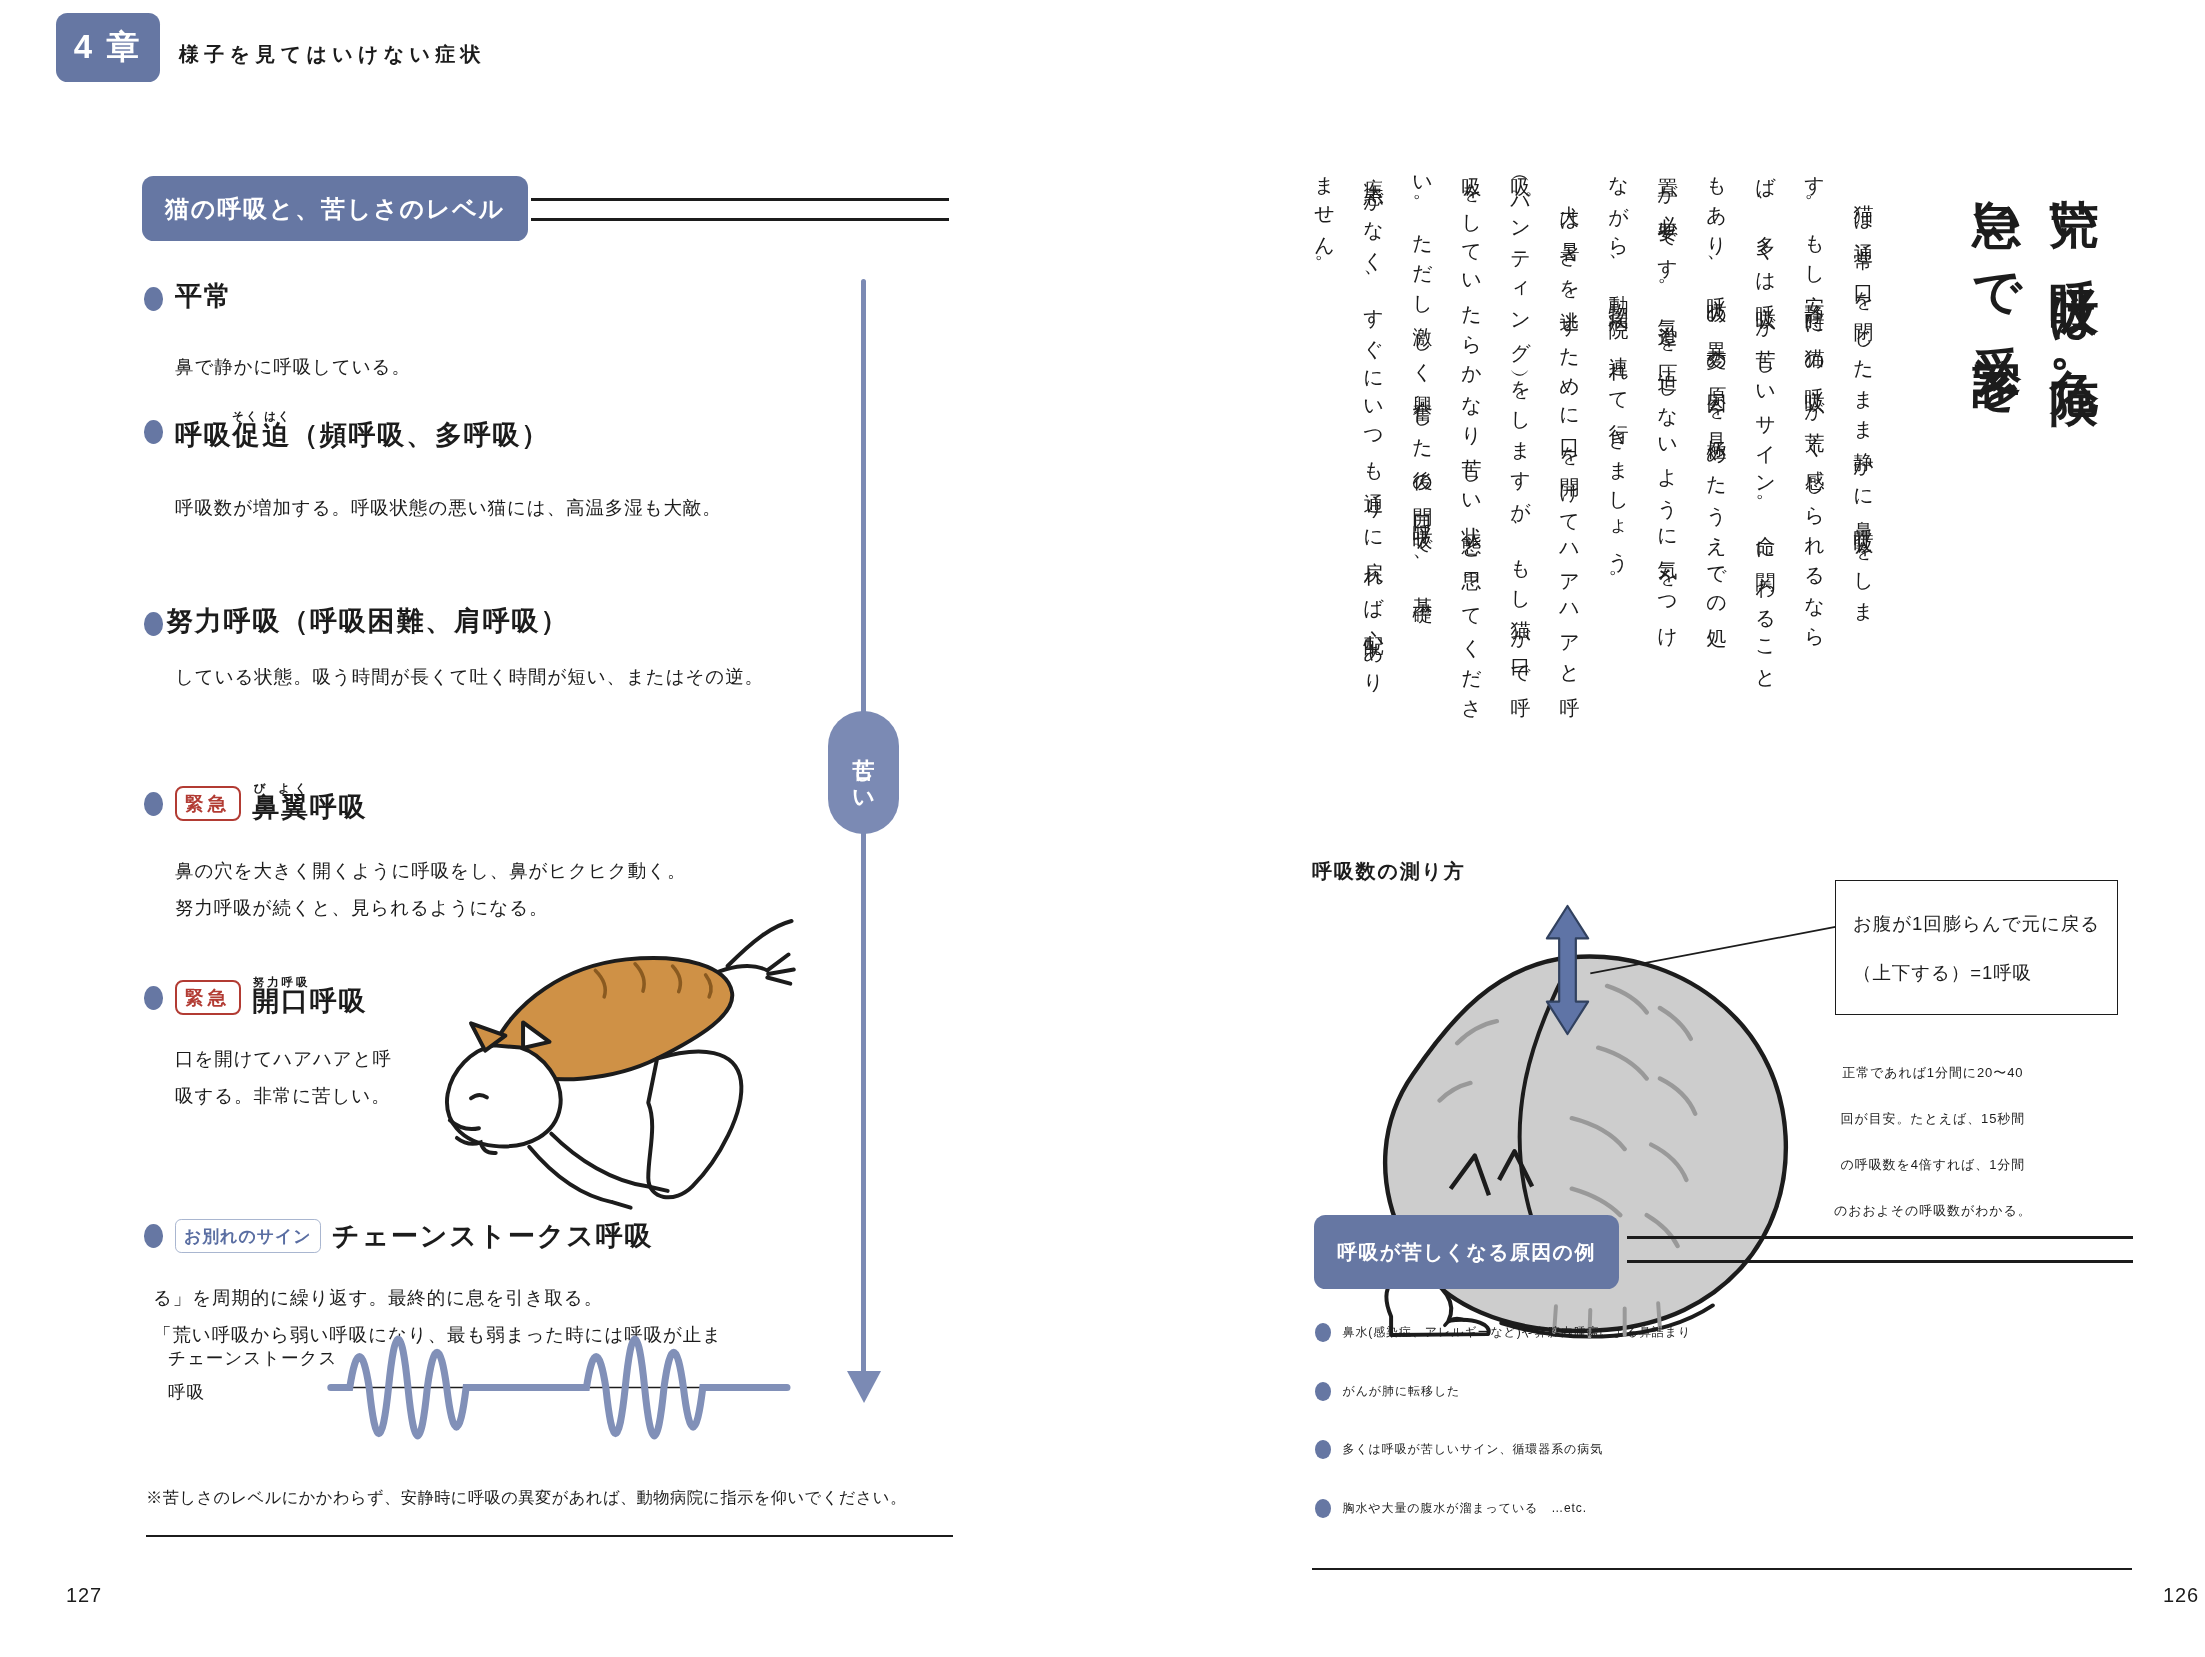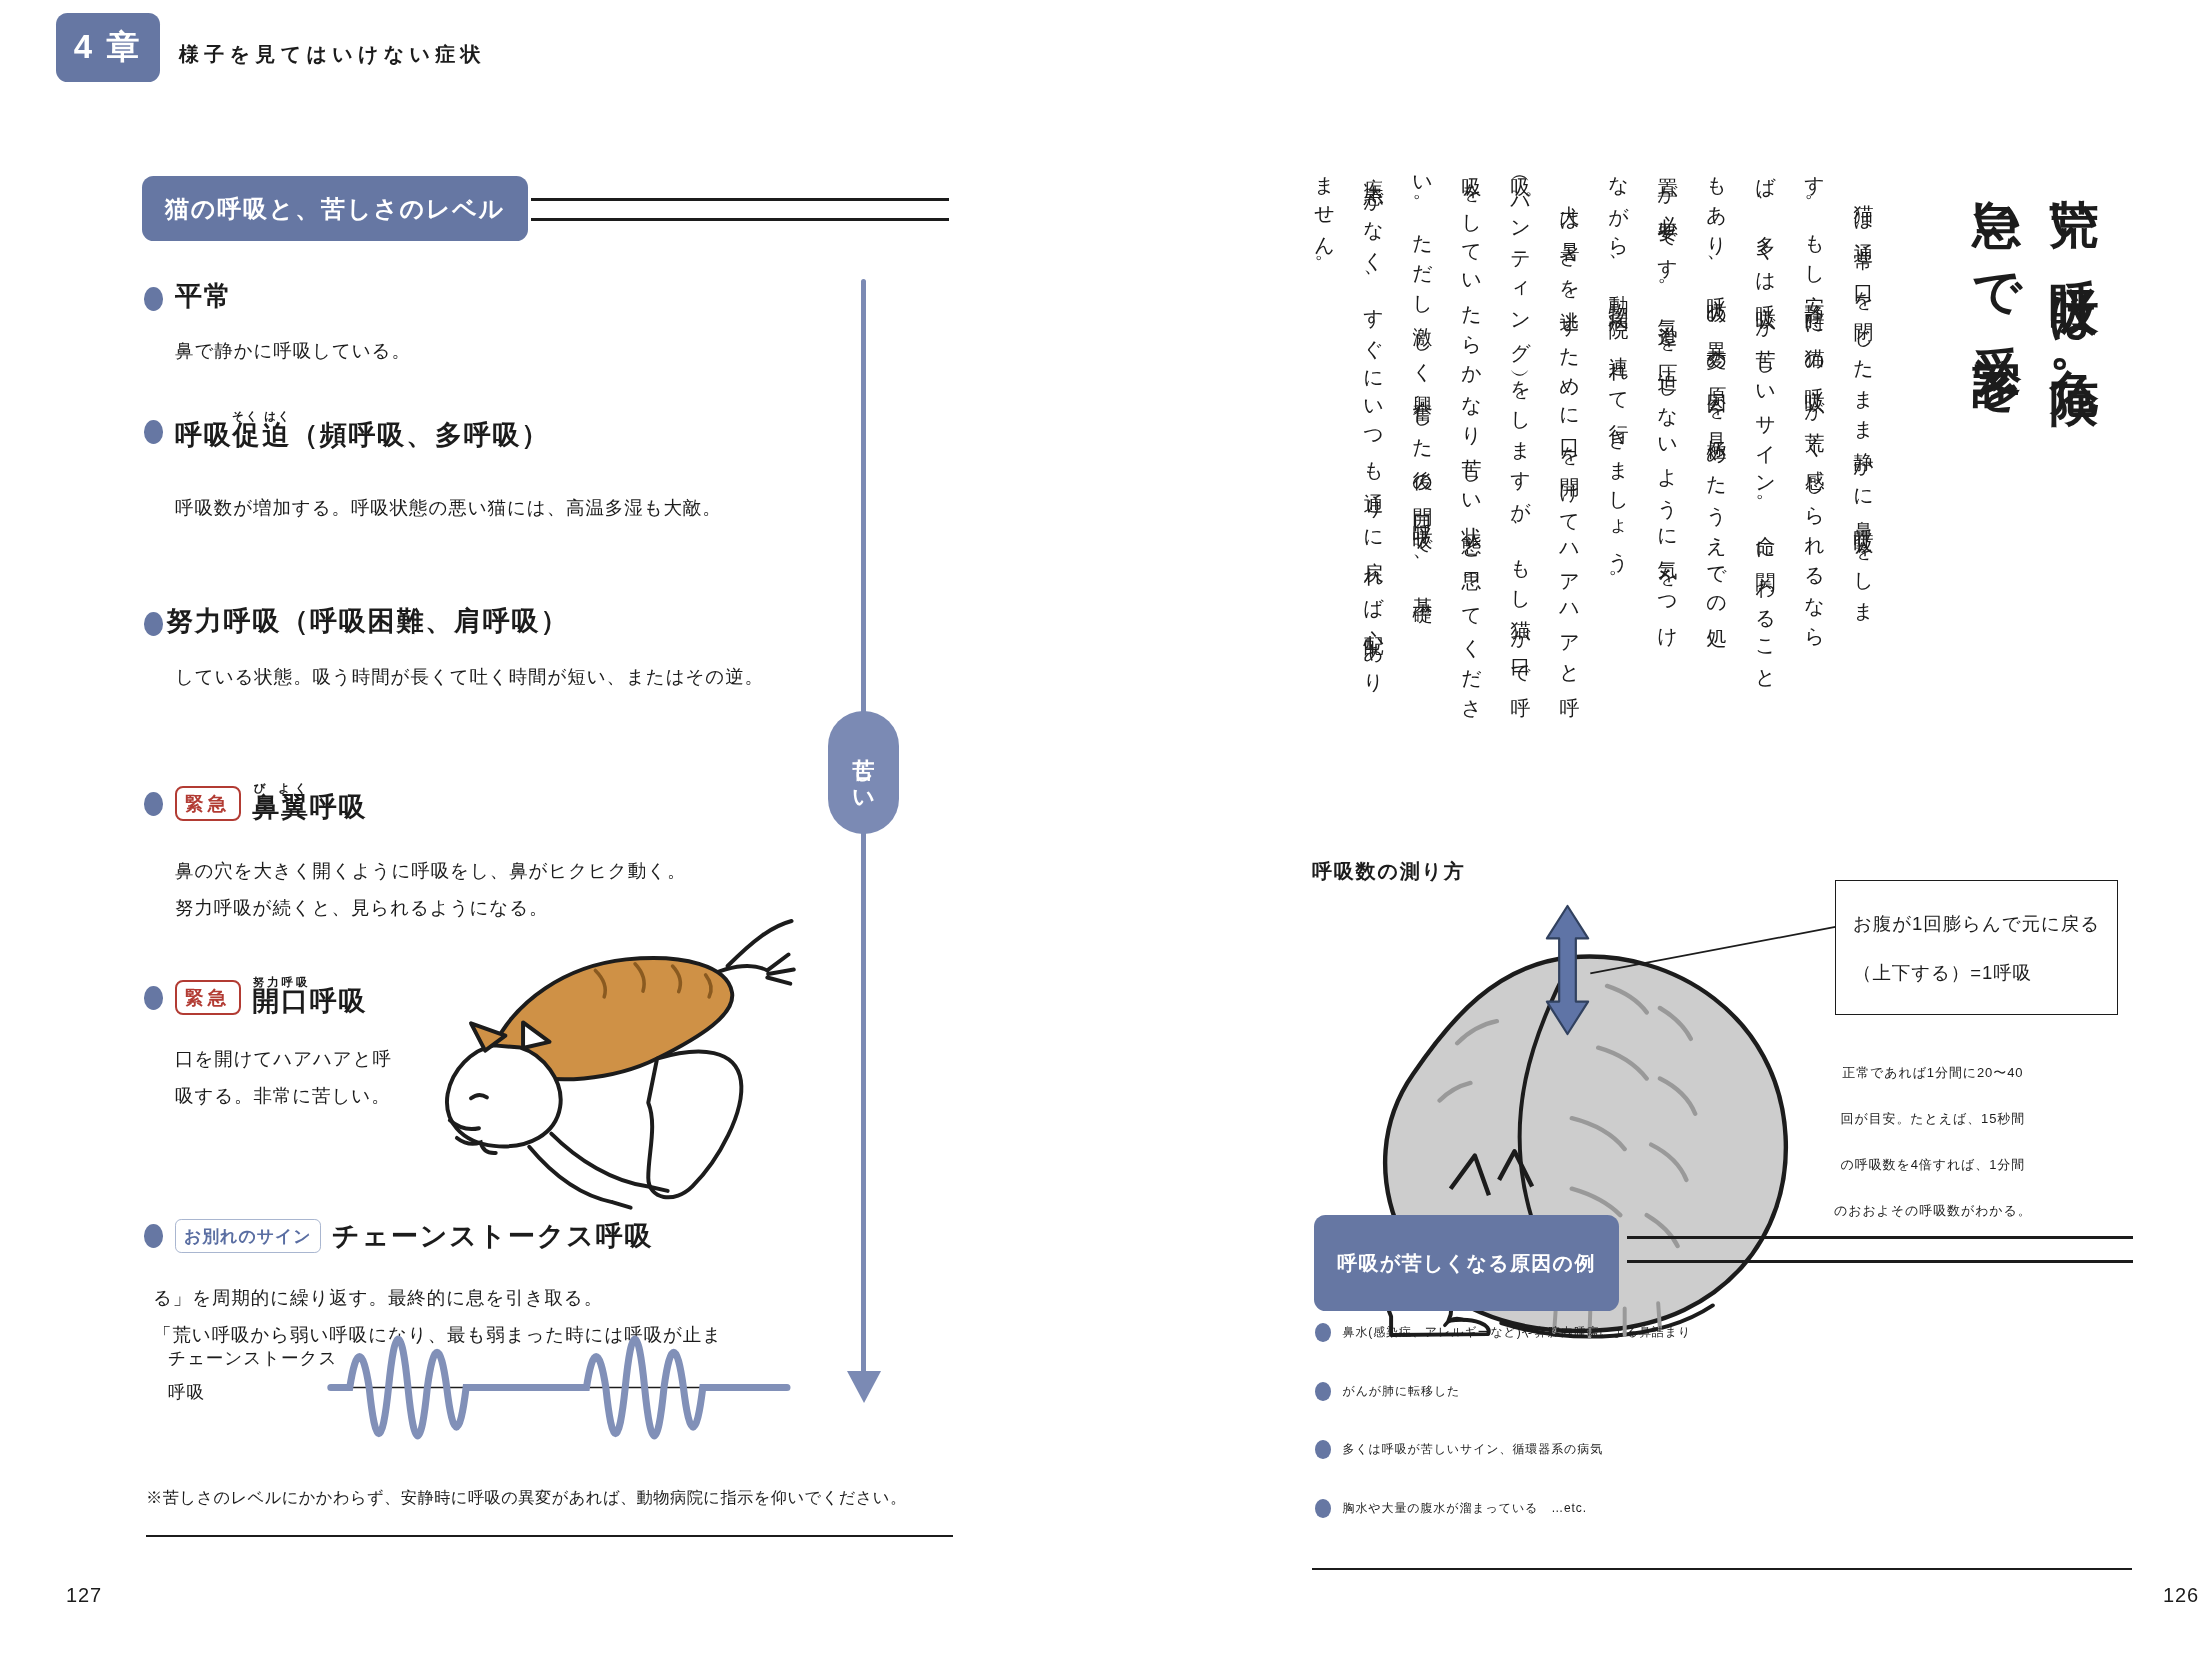--- a/index.html
+++ b/index.html
@@ -63,21 +63,21 @@
   <div class="abs" style="left:179px;top:41px;font-size:20px;font-weight:bold;letter-spacing:5.3px;white-space:nowrap;">様子を見てはいけない症状</div>
 
   <div>
 
     <div class="abs badge-blue" style="left:142px;top:176px;width:386px;height:65px;font-size:24px;letter-spacing:1.8px;">猫の呼吸と、苦しさのレベル</div>
     <div class="dline" style="left:531px;top:198px;width:418px;"></div>
     <div class="dline" style="left:531px;top:218px;width:418px;"></div>
 
     <div class="bullet" style="left:144px;top:287px;width:19.4px;height:24px;"></div>
     <div class="abs item-title" style="left:175px;top:278px;">平常</div>
-    <div class="abs item-body" style="left:175px;top:332px;">
+    <div class="abs item-body" style="left:175px;top:348px;">
       <div>鼻で静かに呼吸している。</div>
     </div>
 
     <div class="heading-row" style="left:144px;top:410px;">
       <span class="bullet" style="position:static;display:inline-block;width:19.4px;height:24px;"></span>
       <span class="item-title">
         <span>呼吸</span><ruby><span>促迫</span><rt>そく はく</rt></ruby><span>（頻呼吸、多呼吸）</span>
       </span>
     </div>
     <div class="abs item-body" style="left:175px;top:489px;">
@@ -234,21 +234,21 @@
       <div>（上下する）=1呼吸</div>
     </div>
 
     <div class="note-par" style="left:1834px;top:1050px;">
       <div>正常であれば1分間に20〜40</div>
       <div>回が目安。たとえば、15秒間</div>
       <div>の呼吸数を4倍すれば、1分間</div>
       <div>のおおよその呼吸数がわかる。</div>
     </div>
 
-    <div class="abs badge-blue" style="left:1314px;top:1215px;width:305px;height:96px;font-size:20px;letter-spacing:1.3px;">呼吸が苦しくなる原因の例</div>
+    <div class="abs badge-blue" style="left:1314px;top:1215px;width:305px;height:74px;font-size:20px;letter-spacing:1.3px;">呼吸が苦しくなる原因の例</div>
     <div class="dline" style="left:1627px;top:1236px;width:506px;"></div>
     <div class="dline" style="left:1627px;top:1260px;width:506px;"></div>
 
     <div class="cause-row" style="left:1315px;top:1323px;">
       <span class="cause-dot"></span>
       <span class="cause-text">鼻水(感染症、アレルギーなど)や鼻腔内腫瘍による鼻詰まり</span>
     </div>
     <div class="cause-row" style="left:1315px;top:1382px;">
       <span class="cause-dot"></span>
       <span class="cause-text">がんが肺に転移した</span>

